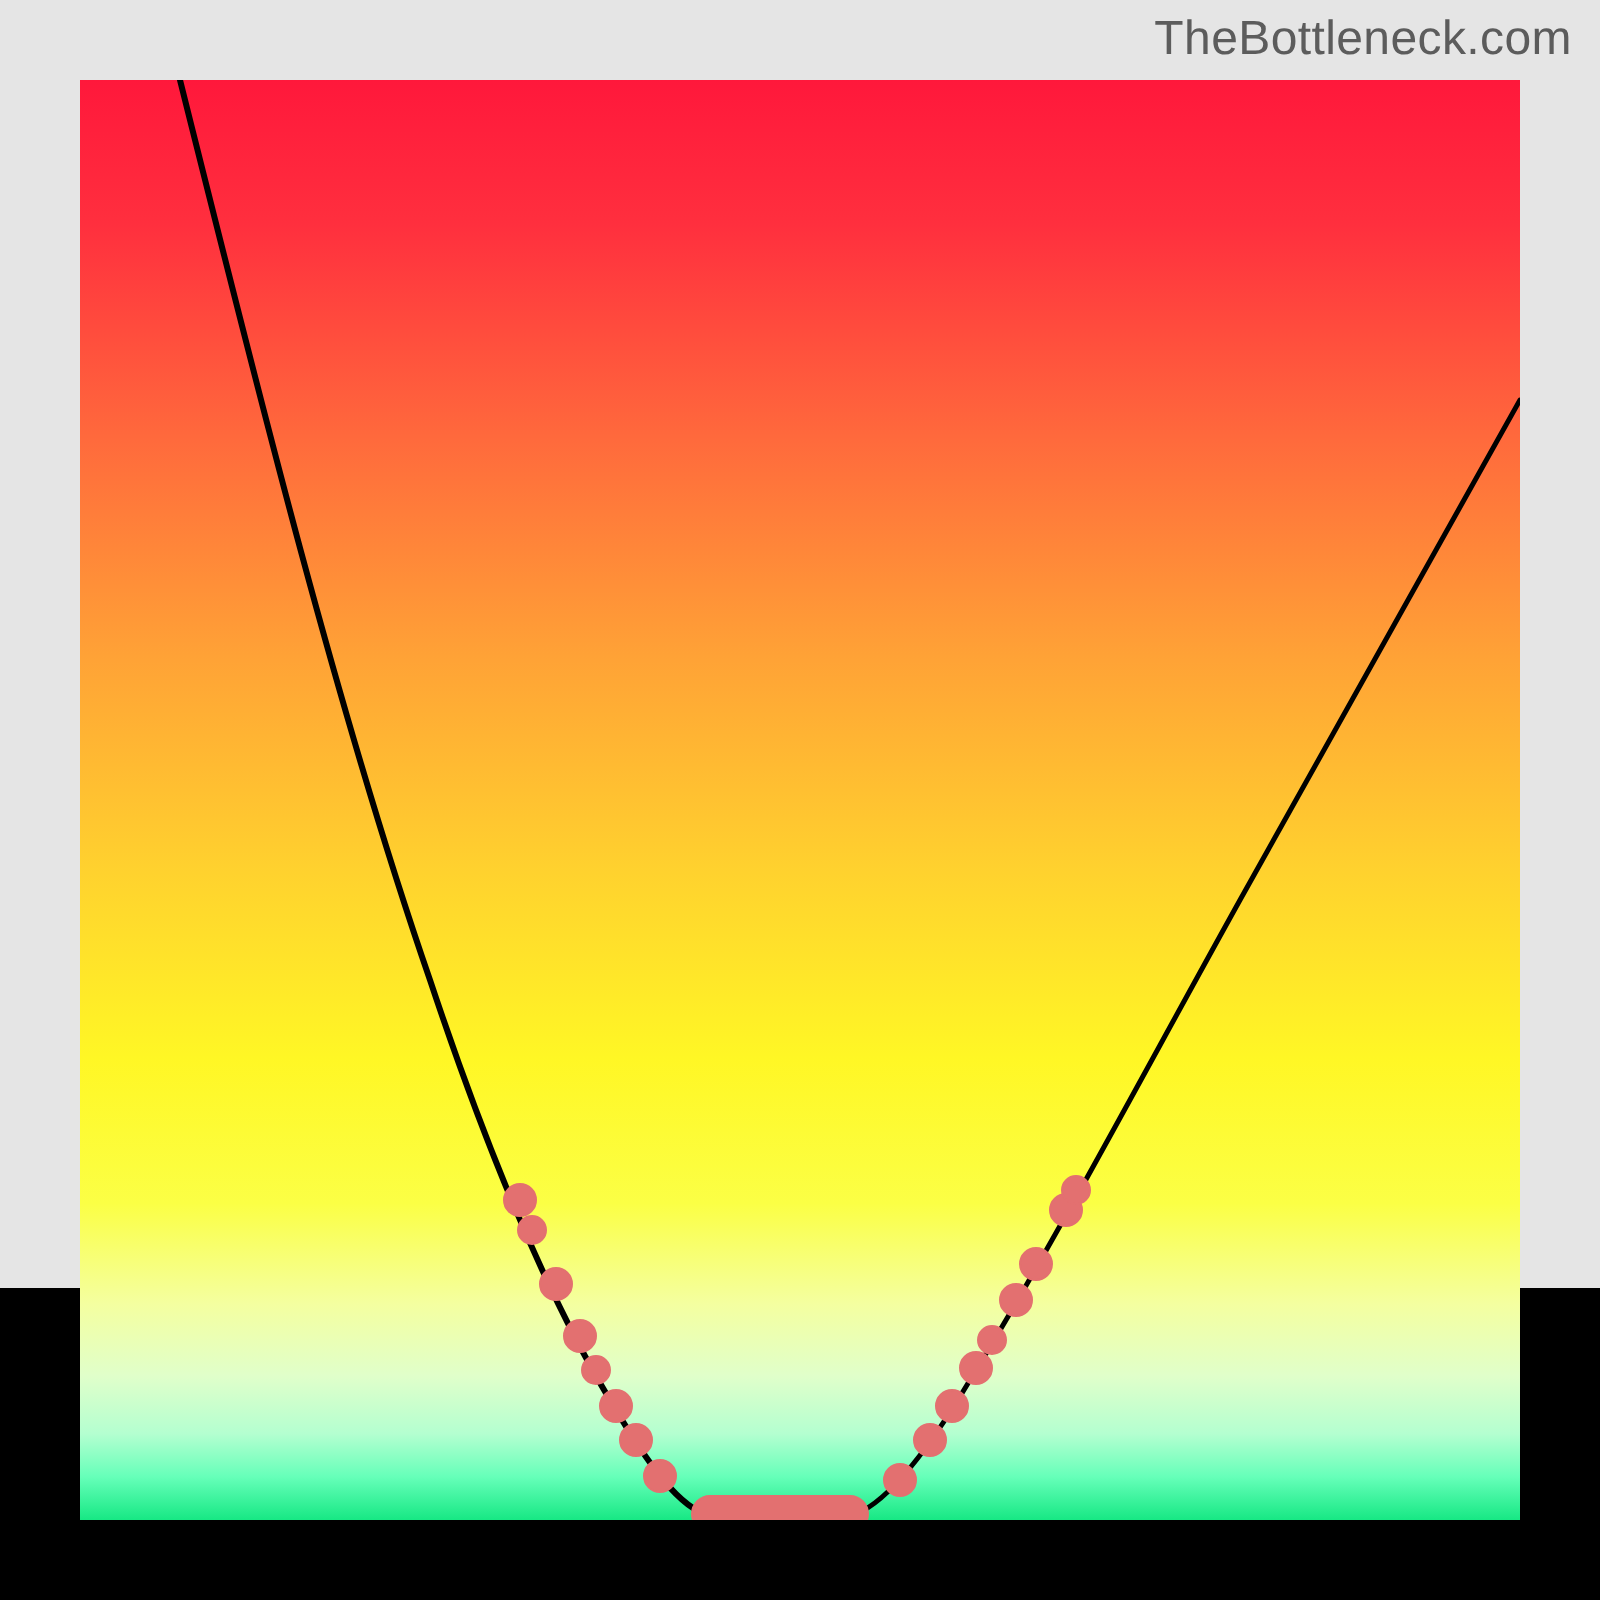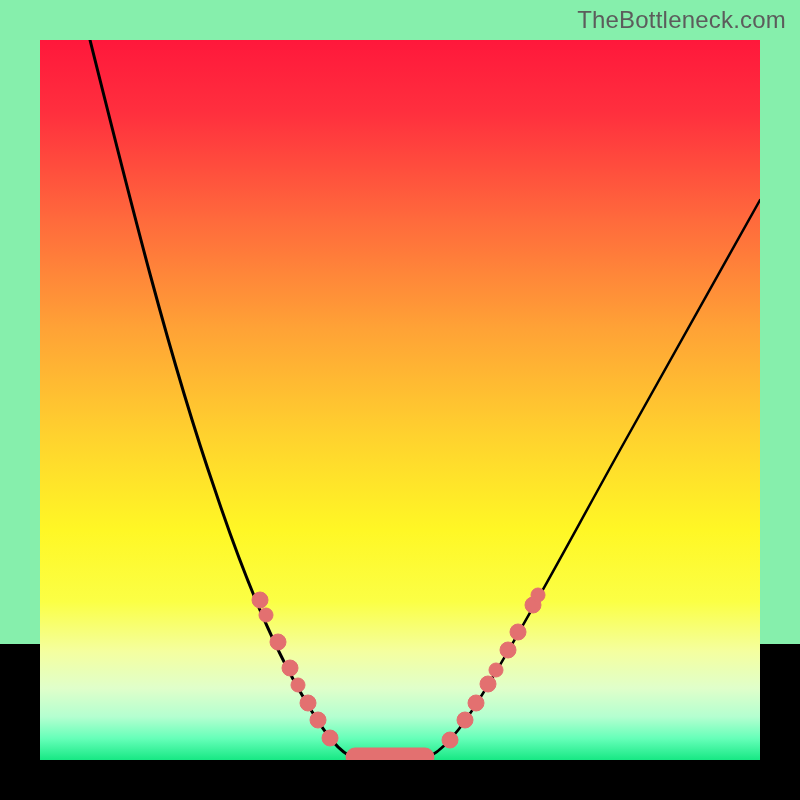--- a/index.html
+++ b/index.html
@@ -8,21 +8,21 @@
     width: 800px;
     height: 800px;
     background: #000000;
     overflow: hidden;
     font-family: Arial, Helvetica, sans-serif;
   }
   .frame {
     position: relative;
     width: 800px;
     height: 644px;
-    background: #86efac;
+    background: #e5e5e5;
   }
   .watermark {
     position: absolute;
     top: 6px;
     right: 14px;
     color: #5c5c5c;
     font-size: 24px;
     font-weight: 400;
     letter-spacing: 0.2px;
     z-index: 10;

